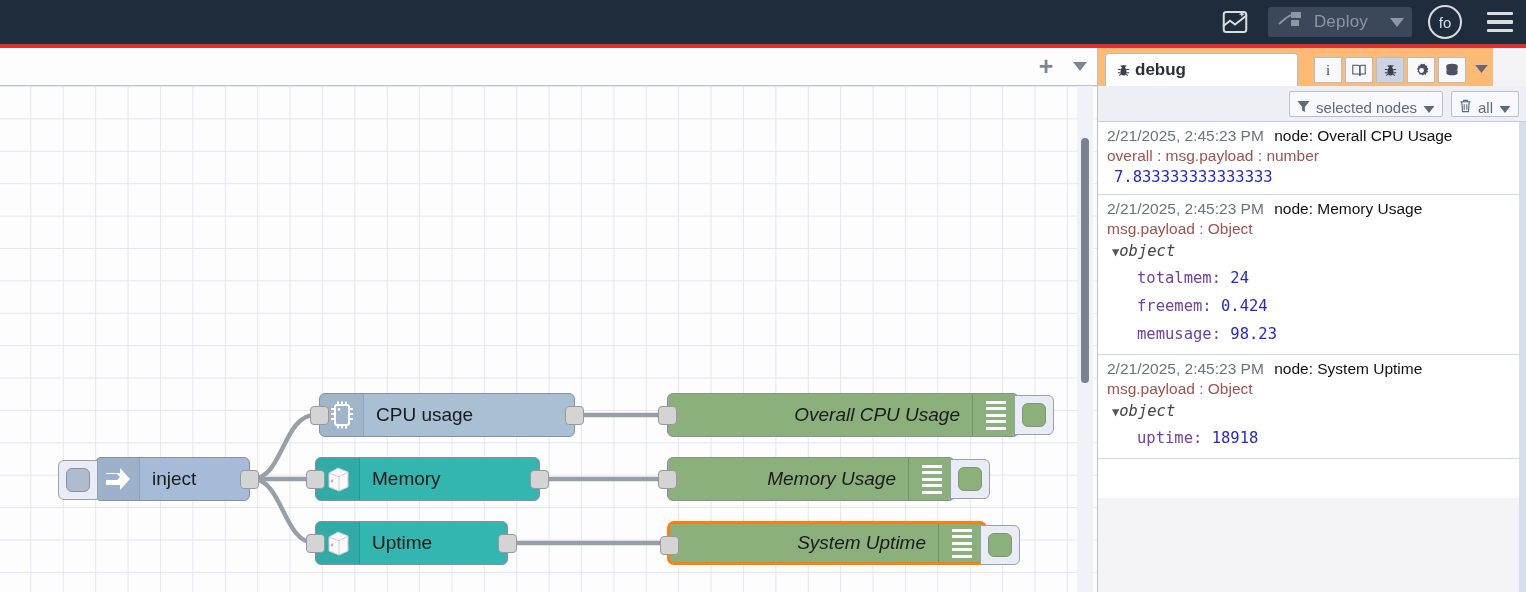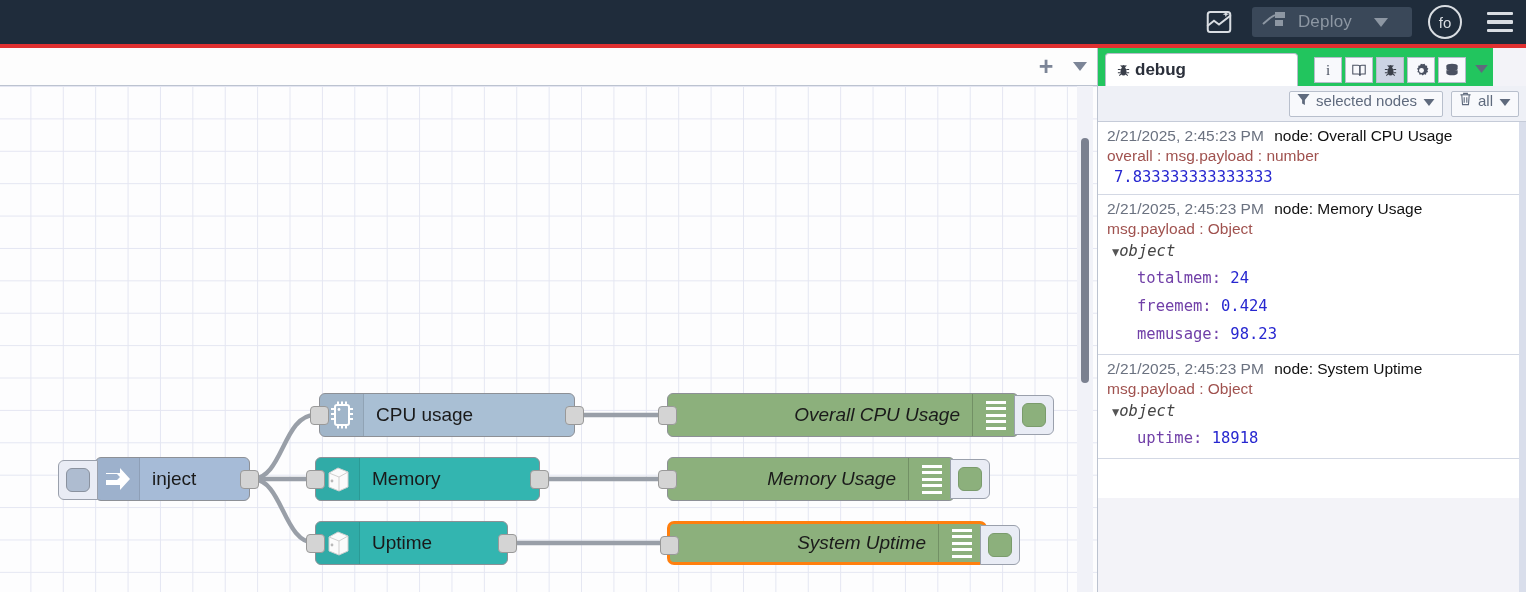--- a/index.html
+++ b/index.html
@@ -27,21 +27,21 @@
     cursor: pointer;
   }
   #ai-flow-icon { width: 46px; height: 44px; }
   #deploy-button {
     height: 30px; margin-left: 10px; margin-right: 16px;
     background: #3a4859;
     border-radius: 3px;
     display: flex; align-items: center;
     color: #8d97a3;
     font-size: 17px;
-    padding: 0 18px 0 10px;
+    padding: 0 2px 0 10px;
     cursor: default;
   }
   #deploy-label { margin: 0 16px 0 10px; letter-spacing: .2px; }
   #deploy-caret {
     width: 26px; height: 30px;
     display: flex; align-items: center; justify-content: center;
   }
   #user-avatar {
     width: 34px; height: 34px; border-radius: 50%;
     border: 2px solid #d9dde2;
@@ -185,21 +185,21 @@
   
   #sidebar {
     position: absolute; top: 48px; left: 1097px;
     width: 429px; height: 544px;
     background: #f3f3f8;
     border-left: 1px solid #bcc3d0;
   }
   #sidebar-tabbar {
     position: absolute; top: 0; left: 0;
     width: 395px; height: 38px;
-    background: #22c55e;
+    background: #fdba74;
     display: flex; align-items: flex-end;
   }
   #debug-tab {
     margin-left: 7px;
     width: 206px; height: 33px;
     background: #fff;
     border: 1px solid #b6bdcb;
     border-bottom: none;
     border-radius: 4px 4px 0 0;
     display: flex; align-items: center;
@@ -232,21 +232,21 @@
     background: #eef0f6;
     border-bottom: 1px solid #c5cbd8;
     display: flex; align-items: center; justify-content: flex-end;
     padding-right: 8px; gap: 8px;
   }
   .toolbar-btn {
     height: 26px;
     background: #f8f9fc;
     border: 1px solid #b8bfcc;
     border-radius: 2px;
-    display: flex; align-items: flex-start; gap: 6px;
+    display: flex; align-items: flex-end; gap: 6px;
     padding: 0 7px;
     color: #5f6a7d; font-size: 15px;
     cursor: pointer;
   }
 
   #debug-messages {
     position: absolute; top: 74px; left: 0;
     width: 429px; height: 376px;
     background: #fff;
     overflow: hidden;

